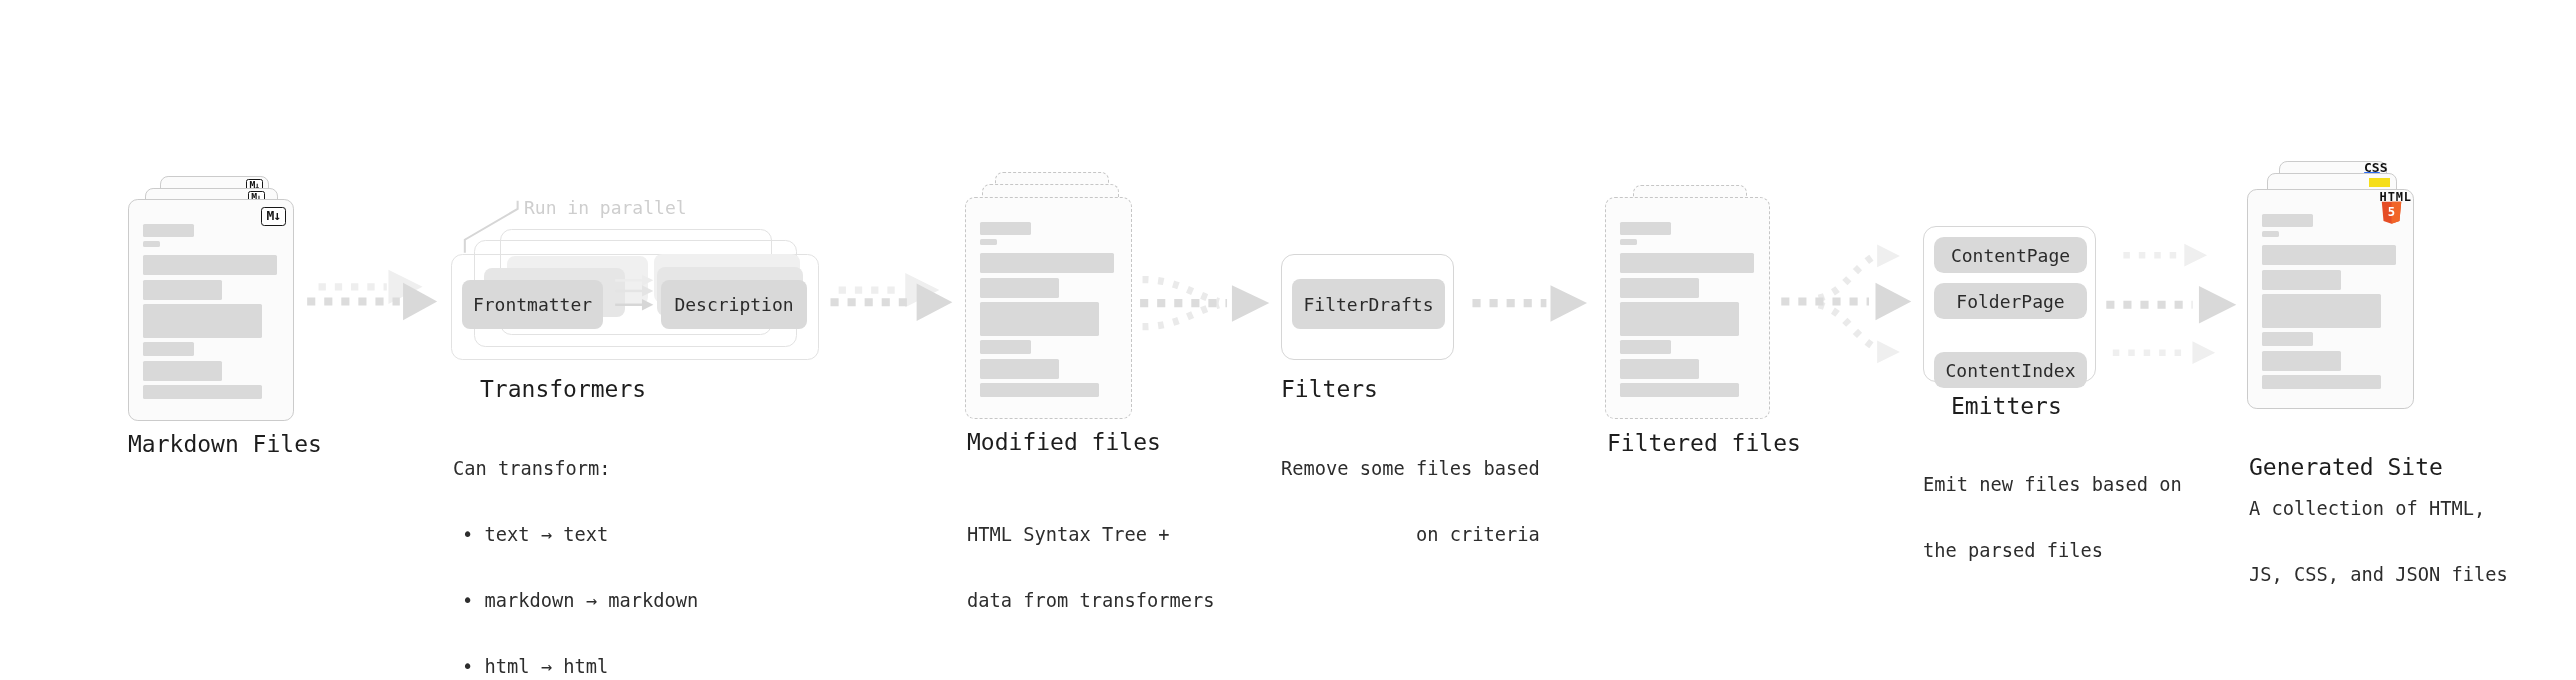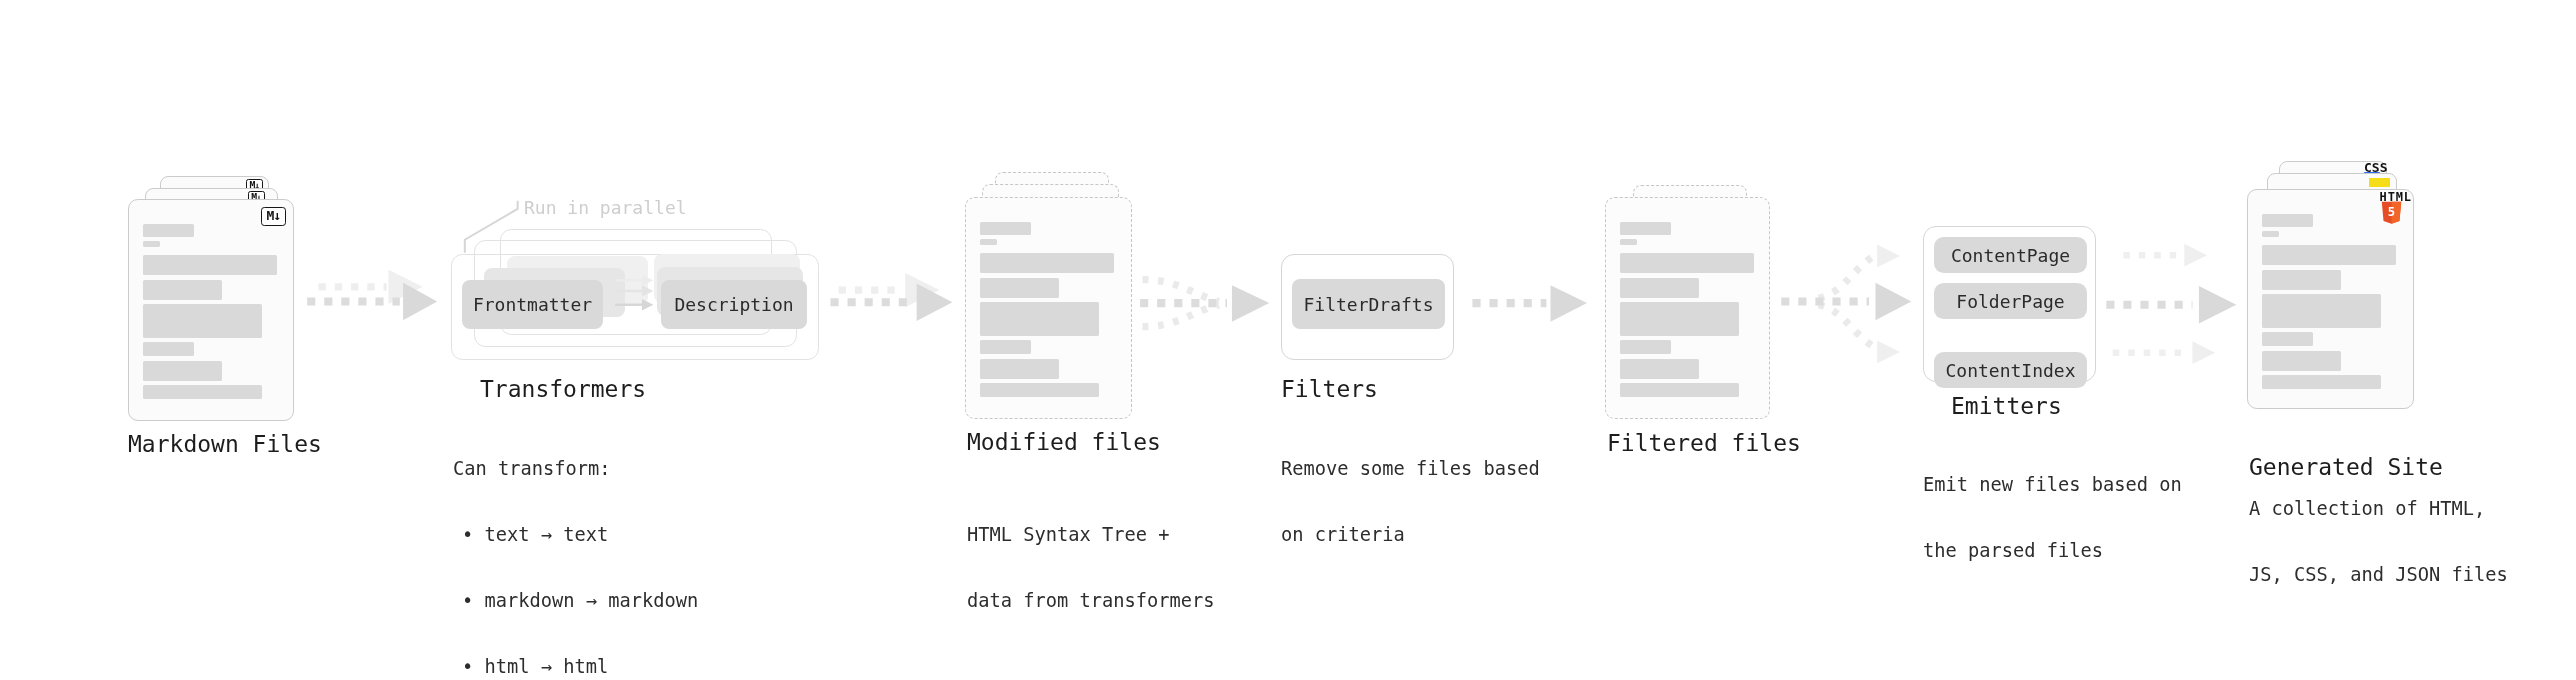--- a/index.html
+++ b/index.html
@@ -121,21 +121,21 @@
     <div class="desc" style="left:967px;top:480px;">
       <div>HTML Syntax Tree +</div>
       <div>data from transformers</div>
     </div>
   </div>
 
   <div>
     <div class="wbox" style="left:1281px;top:254px;width:173px;height:106px;"></div>
     <div class="chip" style="left:1292px;top:279px;width:153px;height:50px;">FilterDrafts</div>
     <div class="title" style="left:1281px;top:375px;">Filters</div>
-    <div class="desc" style="left:1281px;top:414px;">
+    <div class="desc" style="left:1281px;top:414px;text-align:right;">
       <div>Remove some files based</div>
       <div>on criteria</div>
     </div>
   </div>
 
   <div>
     <div class="tab z2 dashedb" style="left:1633px;top:185px;width:114px;"></div>
     <div class="card dashedb" style="left:1605px;top:197px;width:165px;height:222px;">
         <div class="bar" style="left: 14px; top: 24.4px; width: 51px; height: 12.2px;"></div>
         <div class="bar" style="left: 14px; top: 41px; width: 17px; height: 5.7px;"></div>

